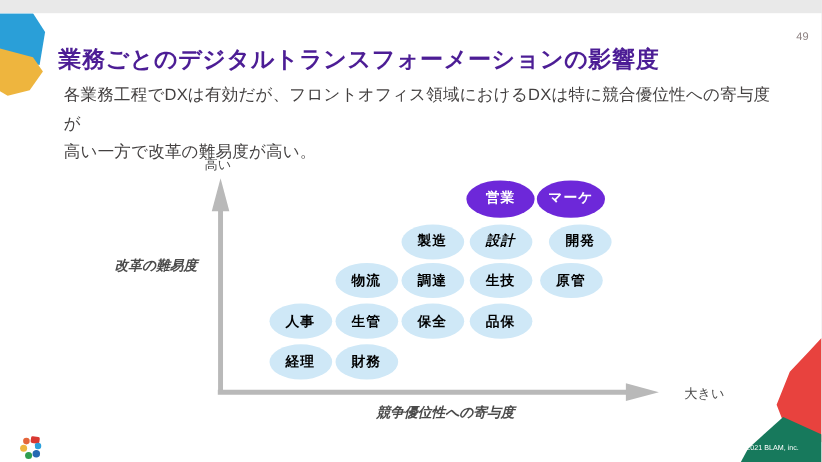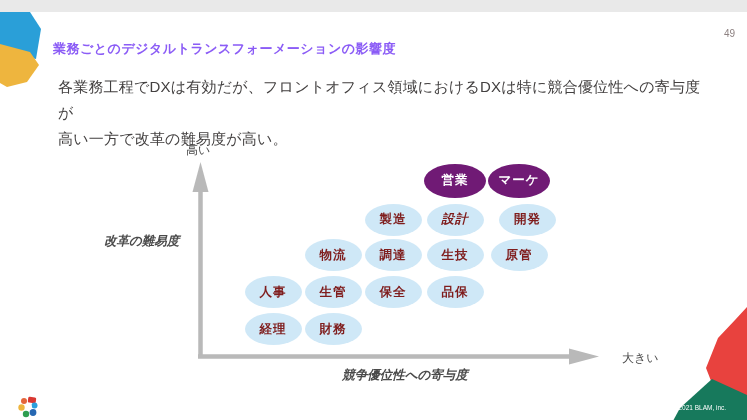--- a/index.html
+++ b/index.html
@@ -5,40 +5,40 @@
   html,body{margin:0;padding:0;background:#e9e9e9;}
   .slide{
     position:relative;width:747px;height:420px;background:#ffffff;
     font-family:"Liberation Sans","DejaVu Sans",sans-serif;
     overflow:hidden;margin:12px auto;
   }
   .deco{position:absolute;pointer-events:none;}
   .page-num{position:absolute;top:16px;right:12px;font-size:10px;color:#8d8181;}
   .title{
     position:absolute;left:53px;top:28px;width:640px;
-    font-size:13px;font-weight:bold;color:#8b5cf6;letter-spacing:0.5px;
+    font-size:21px;font-weight:bold;color:#4c1d95;letter-spacing:0.5px;
   }
   .body-text{
     position:absolute;left:58px;top:62px;width:650px;
     font-size:15px;color:#434040;line-height:26px;letter-spacing:0.2px;
   }
   .axes-svg{position:absolute;left:0;top:0;}
   .axis-end-label{position:absolute;font-size:12px;color:#4a4a4a;font-weight:normal;}
   .axis-end-label.ymax{left:186px;top:130px;}
   .axis-end-label.xmax{left:622px;top:338px;}
   .axis-title{position:absolute;font-size:12.5px;font-style:italic;color:#4a4a4a;font-weight:bold;}
   .axis-title.y{left:104px;top:221px;width:90px;text-align:left;}
   .axis-title.x{left:320px;top:355px;width:170px;text-align:center;}
   .bubble{
     position:absolute;border-radius:50%;
     display:flex;align-items:center;justify-content:center;
     font-size:12.5px;font-weight:bold;letter-spacing:1px;
   }
-  .bubble.light{background:#cfe8f7;color:#7f1d1d;text-align:right;}
-  .bubble.dark{background:#701a75;color:#ffffff;}
+  .bubble.light{background:#cfe8f7;color:#000000;text-align:right;}
+  .bubble.dark{background:#6d28d9;color:#ffffff;}
   .logo{position:absolute;left:18px;top:384px;display:flex;align-items:center;}
   .logo-text{font-size:22px;font-weight:800;color:#221b19;letter-spacing:0.5px;margin-left:3px;}
   .copyright{
     position:absolute;right:8px;top:392px;width:80px;text-align:center;
     font-size:6.5px;color:#ffffff;z-index:3;
   }
 </style>
 </head>
 <body>
 

